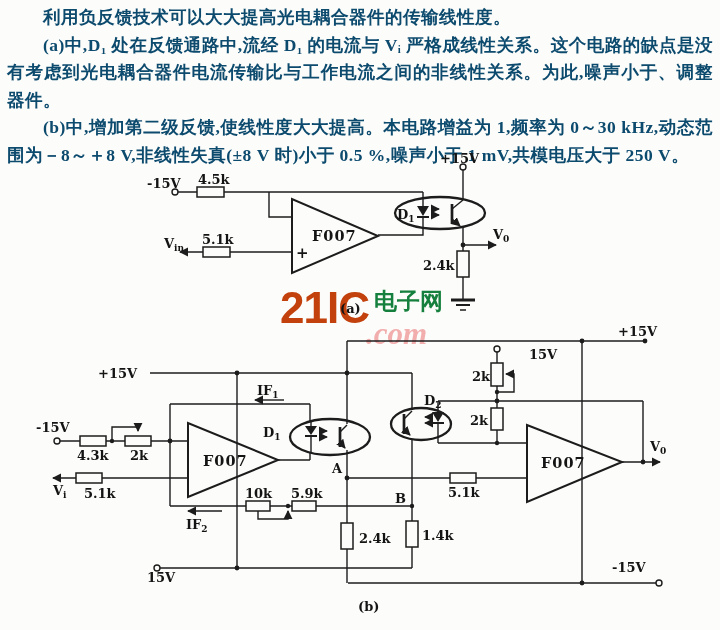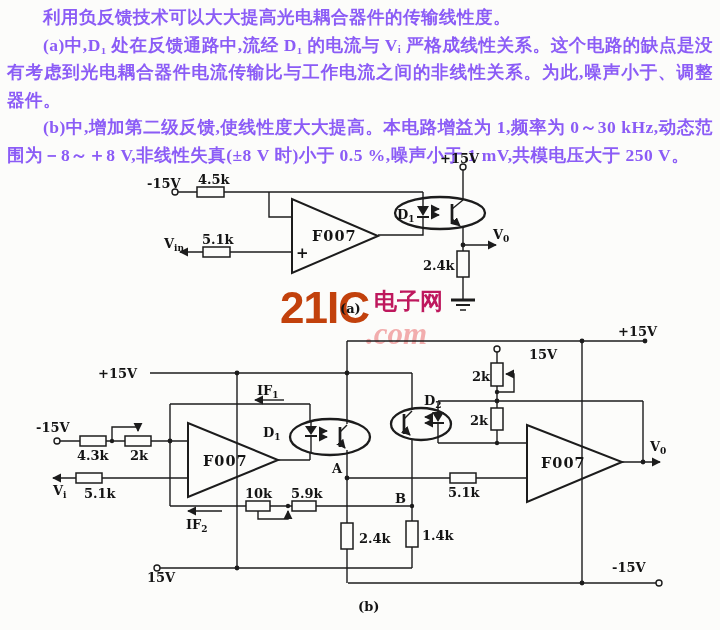--- a/index.html
+++ b/index.html
@@ -1,24 +1,24 @@
 <!DOCTYPE html>
 <html><head>
 <meta charset="utf-8">
 <style>
   html,body{margin:0;padding:0;background:#e8e8e8;}
   .page{position:relative;width:720px;height:630px;background:#fcfcfa;overflow:hidden;
         font-family:"Liberation Serif", serif;}
-  .textblock{position:absolute;left:7px;top:4px;width:706px;color:#8b5cf6;}
+  .textblock{position:absolute;left:7px;top:4px;width:706px;color:#0c4a6e;}
   .textblock p{margin:0;font-size:17.5px;line-height:27.5px;font-weight:600;
                text-align:justify;text-indent:2.05em;letter-spacing:0.5px;}
   .wm{position:absolute;color:#f0a6a6;user-select:none;}
   .wm-big{left:280px;top:283px;font-size:44px;font-weight:bold;letter-spacing:-1px;
           font-family:"Liberation Sans",sans-serif;color:#c2410c;}
-  .wm-cn{left:374px;top:286px;font-size:23px;font-weight:bold;color:#be185d;}
+  .wm-cn{left:374px;top:286px;font-size:23px;font-weight:bold;color:#15803d;}
   .wm-com{left:366px;top:316px;font-size:31px;font-weight:bold;font-style:italic;
           font-family:"Liberation Serif",serif;color:#f2adad;}
   svg.schem{position:absolute;left:0;top:0;}
   .w{stroke:#1c1c1c;fill:none;stroke-width:1.4px;}
   .w2{stroke:#1c1c1c;fill:none;stroke-width:2px;}
   .bb{stroke:#1c1c1c;fill:none;stroke-width:2.7px;}
   .op{stroke:#1c1c1c;fill:none;stroke-width:2px;}
   .opto{stroke:#1c1c1c;fill:none;stroke-width:2.3px;}
   .res{fill:#fcfcfa;stroke:#1c1c1c;stroke-width:1.5px;}
   .term{fill:#fcfcfa;stroke:#1c1c1c;stroke-width:1.4px;}

